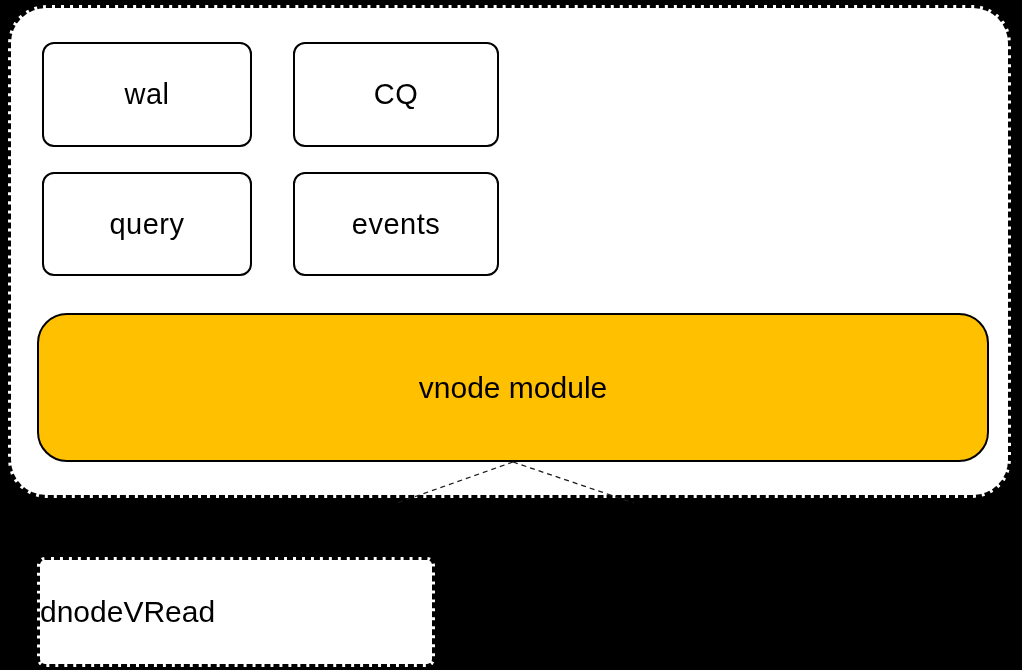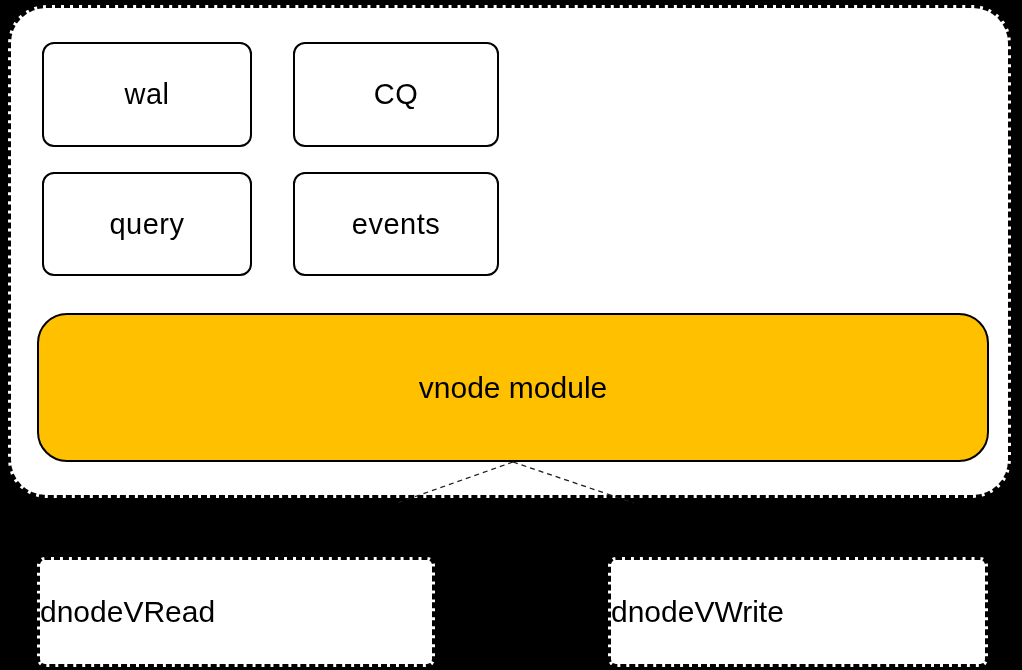--- a/index.html
+++ b/index.html
@@ -123,17 +123,14 @@
 
   <svg class="connector-svg" viewBox="0 0 1022 670" xmlns="http://www.w3.org/2000/svg">
     <line x1="513" y1="462" x2="397" y2="503"></line>
     <line x1="513" y1="462" x2="634" y2="503"></line>
   </svg>
 
   <div class="dnode-box box-dnode-vread">
     <span class="label">dnodeVRead</span>
   </div>
 
-  <div class="dnode-box box-dnode-vwrite">
-    <span class="label">dnodeVWrite</span>
-  </div>
 
 </div>
 
 </body></html>

